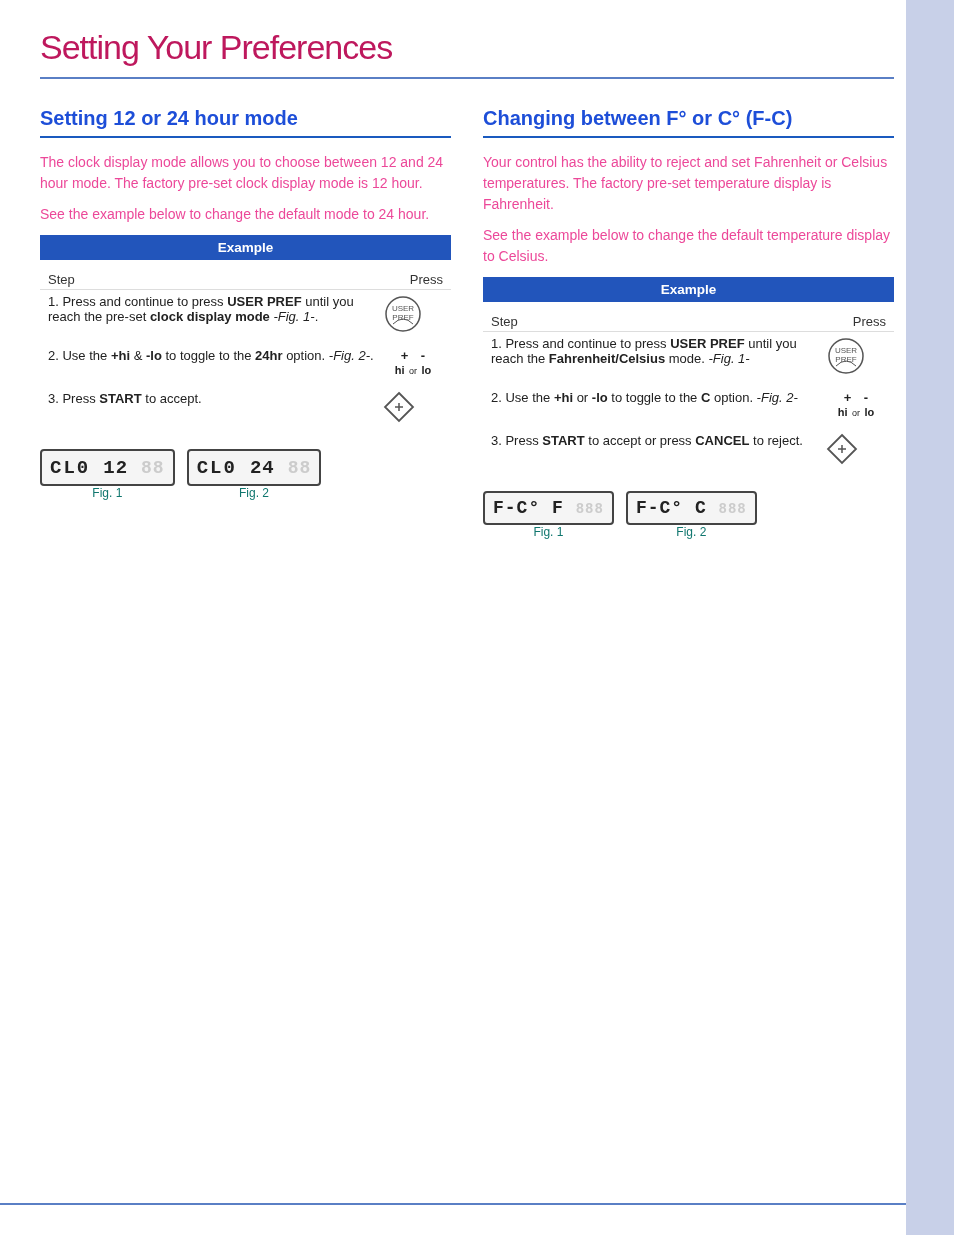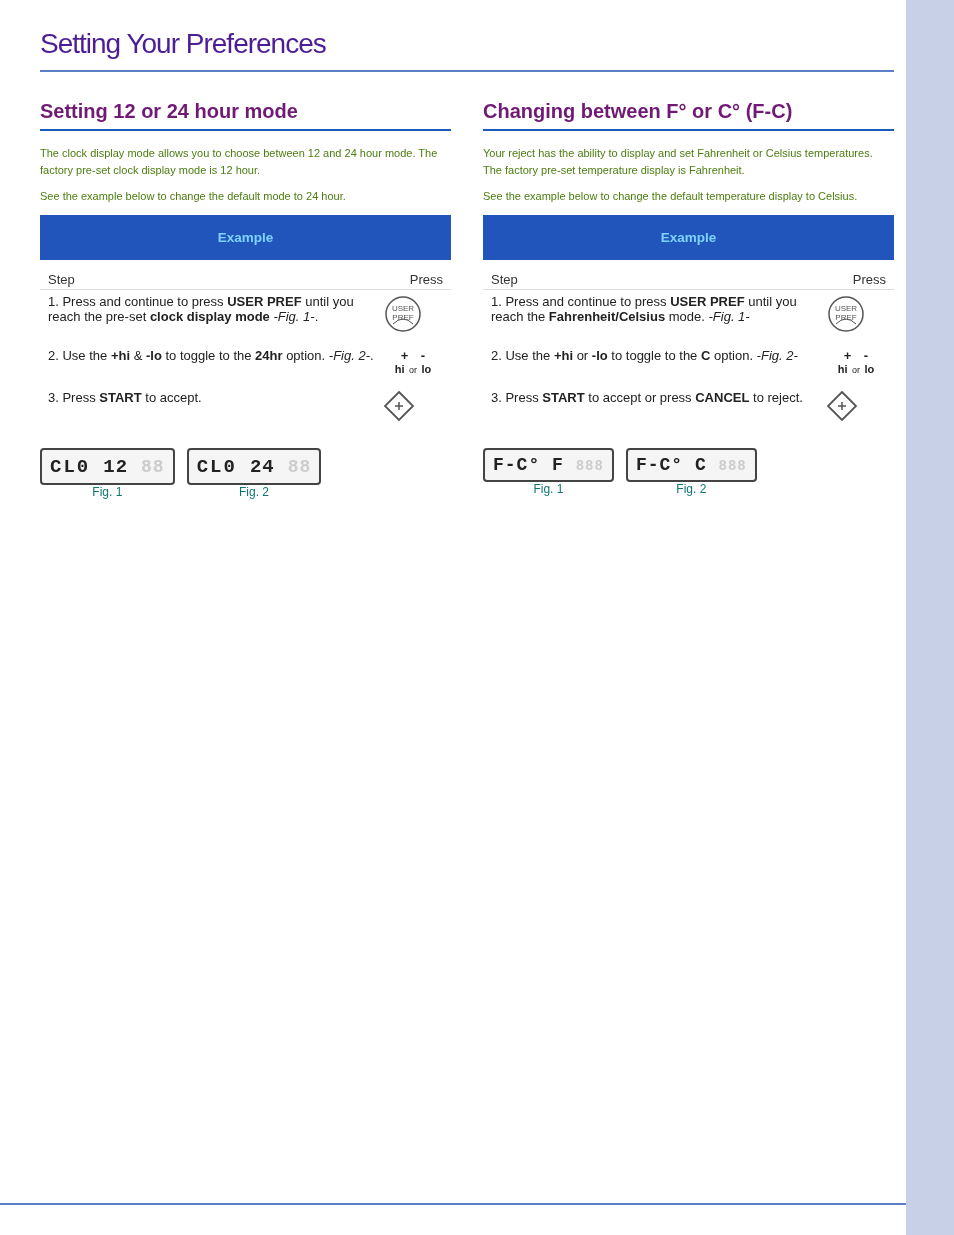--- a/index.html
+++ b/index.html
@@ -34,23 +34,23 @@
     .header {
       display: flex;
       align-items: flex-start;
       justify-content: space-between;
       padding-top: 28px;
       padding-bottom: 10px;
       margin-right: -12px;
     }
 
     .page-title {
-      font-size: 28px;
+      font-size: 34px;
       font-weight: 300;
-      color: #4c1d95;
+      color: #be185d;
       letter-spacing: -1px;
     }
 
     .page-number {
       font-size: 72px;
       font-weight: bold;
       color: #333;
       line-height: 1;
       margin-right: 0;
     }
@@ -75,31 +75,31 @@
 
     .col-right {
       flex: 1;
       min-width: 0;
     }
 
     
     .section-heading {
       font-size: 20px;
       font-weight: bold;
-      color: #701a75;
+      color: #1d4ed8;
       padding-bottom: 6px;
       border-bottom: 2px solid #1a5abf;
       margin-bottom: 14px;
     }
 
     
     .body-text {
-      font-size: 11px;
+      font-size: 14px;
       line-height: 1.5;
-      color: #4d7c0f;
+      color: #ec4899;
       margin-bottom: 10px;
     }
 
     .step-row {
       display: flex;
       align-items: flex-start;
       margin-bottom: 14px;
     }
 
     .step-text {
@@ -204,24 +204,24 @@
     }
 
     table.example-tbl {
       width: 100%;
       border-collapse: collapse;
       font-size: 13px;
     }
 
     table.example-tbl th {
       background: #2255bb;
-      color: #7dd3fc;
+      color: #ffffff;
       text-align: center;
       font-weight: bold;
-      padding: 15px 8px;
+      padding: 5px 8px;
       font-size: 13.5px;
     }
 
     table.example-tbl .col-header-row td {
       padding: 12px 8px 2px;
       font-weight: normal;
       color: #333;
       border-bottom: 1px solid #ddd;
       font-size: 13px;
     }
@@ -332,21 +332,21 @@
             <span style="font-size:19px;font-family:'Courier New',monospace;font-weight:bold">24</span>
             <span class="seg-dim-chars">88</span>
           </div>
           <div class="fig-caption">Fig. 2</div>
         </div>
       </div>
     </div>
 
     <div class="col-right">
       <h2 class="section-heading">Changing between F° or C° (F-C)</h2>
-      <p class="body-text">Your reject has the ability to display and set Fahrenheit or Celsius temperatures. The factory pre-set temperature display is Fahrenheit.</p>
+      <p class="body-text">Your control has the ability to reject and set Fahrenheit or Celsius temperatures. The factory pre-set temperature display is Fahrenheit.</p>
       <p class="body-text">See the example below to change the default temperature display to Celsius.</p>
 
       <table class="example-tbl">
         <tbody>
             <tr>
           <th colspan="2">Example</th>
         </tr>
         <tr class="col-header-row">
           <td>Step</td>
           <td style="text-align:right">Press</td>

